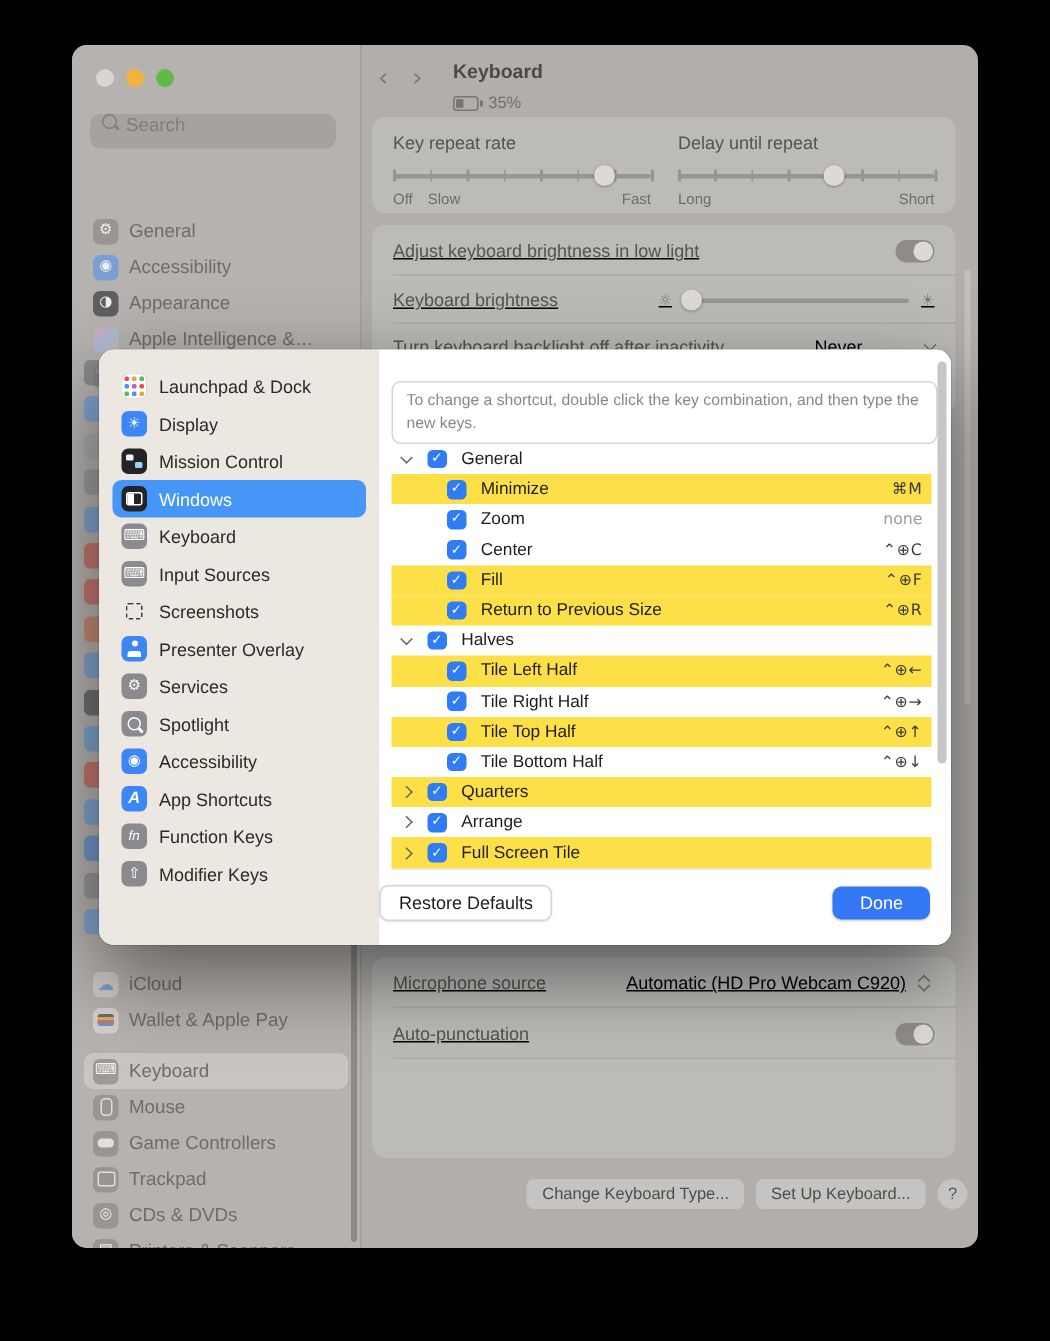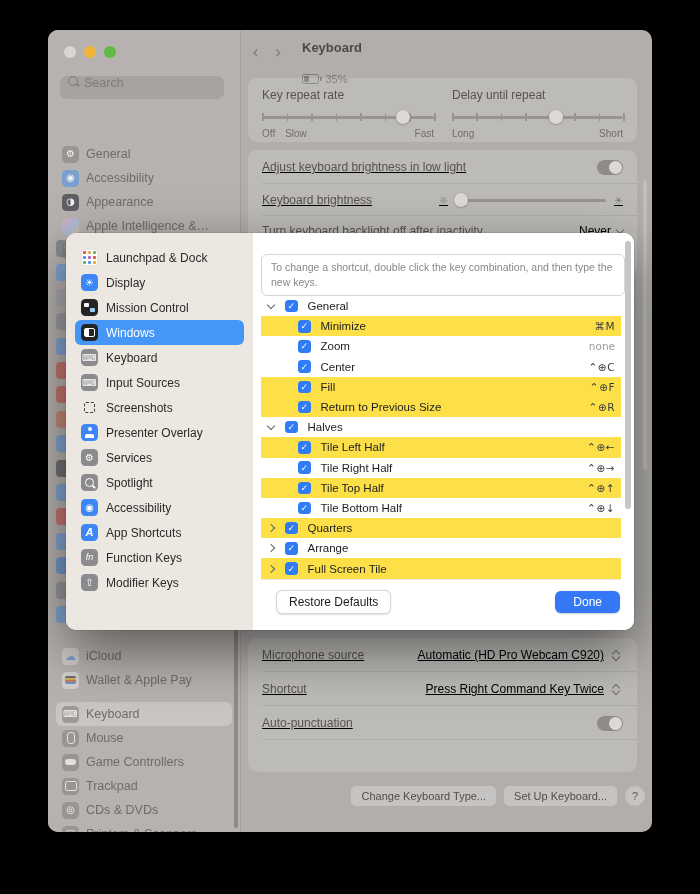--- a/index.html
+++ b/index.html
@@ -45,21 +45,21 @@
   .dev-items{position:absolute;left:0;top:672px;width:100%;}
   .sliver{position:absolute;left:8px;width:16px;height:17px;border-radius:4px;opacity:.75;}
   .sb-scroll{position:absolute;right:2px;top:582px;width:4px;height:216px;border-radius:2px;
              background:rgba(90,88,86,0.45);}
 
   
   .main{position:absolute;left:192px;top:0;width:412px;height:100%;}
   .hdr-chevs{position:absolute;left:12px;top:12px;font-size:17px;color:#7d7a77;display:flex;gap:16px;}
   .title-blk{position:absolute;left:62px;top:10px;}
   .title-blk .t{font-size:13px;font-weight:bold;color:#4c4a47;}
-  .batt-row{display:flex;align-items:center;gap:4px;margin-top:18px;color:#716e6b;font-size:11px;}
+  .batt-row{display:flex;align-items:center;gap:4px;margin-top:8px;color:#716e6b;font-size:11px;}
   .batt{width:15px;height:8px;border:1px solid #797672;border-radius:2.5px;position:relative;}
   .batt::after{content:"";position:absolute;left:1px;top:1px;bottom:1px;width:35%;background:#797672;border-radius:1px;}
   .batt-nub{width:1.5px;height:4px;background:#797672;border-radius:0 1px 1px 0;margin-left:-3px;}
 
   .card{position:absolute;left:8px;width:389px;border-radius:9px;background:rgba(255,255,255,0.16);text-decoration:underline;}
   .card-a{top:48px;height:64px;}
   .card-b{top:120px;height:126px;}
   .card-c{top:608px;height:134px;}
   .col-lbl{font-size:12px;color:#55524f;}
 
@@ -130,21 +130,21 @@
   .chev.right{transform:rotate(-45deg);}
   .cb{width:12.5px;height:12.5px;background:#2f7cf6;border-radius:3.5px;color:#fff;
       display:flex;align-items:center;justify-content:center;flex:none;font-size:9px;font-weight:bold;}
   .cb::after{content:"✓";font-family:"DejaVu Sans",sans-serif;}
   .srow.grp .cb{margin-left:11px;}
   .srow.item .cb{margin-left:33px;}
   .srow .lbl{margin-left:10px;}
   .sc{margin-left:auto;font-family:"DejaVu Sans",sans-serif;font-size:10.5px;color:#39393c;letter-spacing:0.5px;}
   .sc.none{color:#9b9ba0;letter-spacing:0;}
   .m-scroll{position:absolute;right:3px;top:8px;width:6px;height:268px;border-radius:3px;background:#c6c5c8;}
-  .m-btns{position:absolute;left:23px;right:14px;bottom:16px;display:flex;align-items:center;}
+  .m-btns{position:absolute;left:0;right:14px;bottom:16px;display:flex;align-items:center;}
   .btn-plain{background:#fff;border:1px solid #d8d5d2;border-radius:6px;font-size:12px;color:#1d1d1f;
              padding:4px 12px;box-shadow:0 0.5px 1.5px rgba(0,0,0,0.12);}
   .btn-blue{margin-left:auto;background:#3478f6;border-radius:6px;font-size:12px;color:#fff;
             padding:4px 18px;box-shadow:0 0.5px 1.5px rgba(0,0,0,0.2);}
 </style>
 </head>
 <body>
 
 <div class="window">
 
@@ -312,47 +312,38 @@
       <div class="row" style="height:32px;">
         <span class="col-lbl">Keyboard brightness</span>
         <span class="bri-ico glyph" style="margin-left:auto;">☼</span>
         <span class="slider" style="width:150px;margin:0 8px;">
           <span class="track" style="height:2.5px;"></span>
           <span class="thumb" style="left:3%;top:0;"></span>
         </span>
         <span class="bri-ico glyph">☀</span>
         <span class="divider"></span>
       </div>
-      <div class="row" style="height:30px;">
+      <div class="row" style="height:30px;gap:36px;">
         <span class="col-lbl">Turn keyboard backlight off after inactivity</span>
         <span class="val">Never</span>
         <span class="chev-d"></span>
       </div>
     </div>
 
     <div class="card card-c">
       <div class="row" style="height:34px;">
         <span class="col-lbl">Microphone source</span>
         <span class="val">Automatic (HD Pro Webcam C920)</span>
         <span class="updown">
             <i class="u"></i>
             <i class="d"></i>
           </span>
         <span class="divider"></span>
       </div>
       <div class="row" style="height:34px;">
-        <span class="col-lbl">Shortcut</span>
-        <span class="val">Press Right Command Key Twice</span>
-        <span class="updown">
-            <i class="u"></i>
-            <i class="d"></i>
-          </span>
-        <span class="divider"></span>
-      </div>
-      <div class="row" style="height:34px;">
         <span class="col-lbl">Auto-punctuation</span>
         <span class="toggle"></span>
         <span class="divider"></span>
       </div>
     </div>
 
     <div class="btm-btns">
       <button class="gbtn" style="border:none;">Change Keyboard Type...</button>
       <button class="gbtn" style="border:none;">Set Up Keyboard...</button>
       <button class="help" style="border:none;">?</button>

